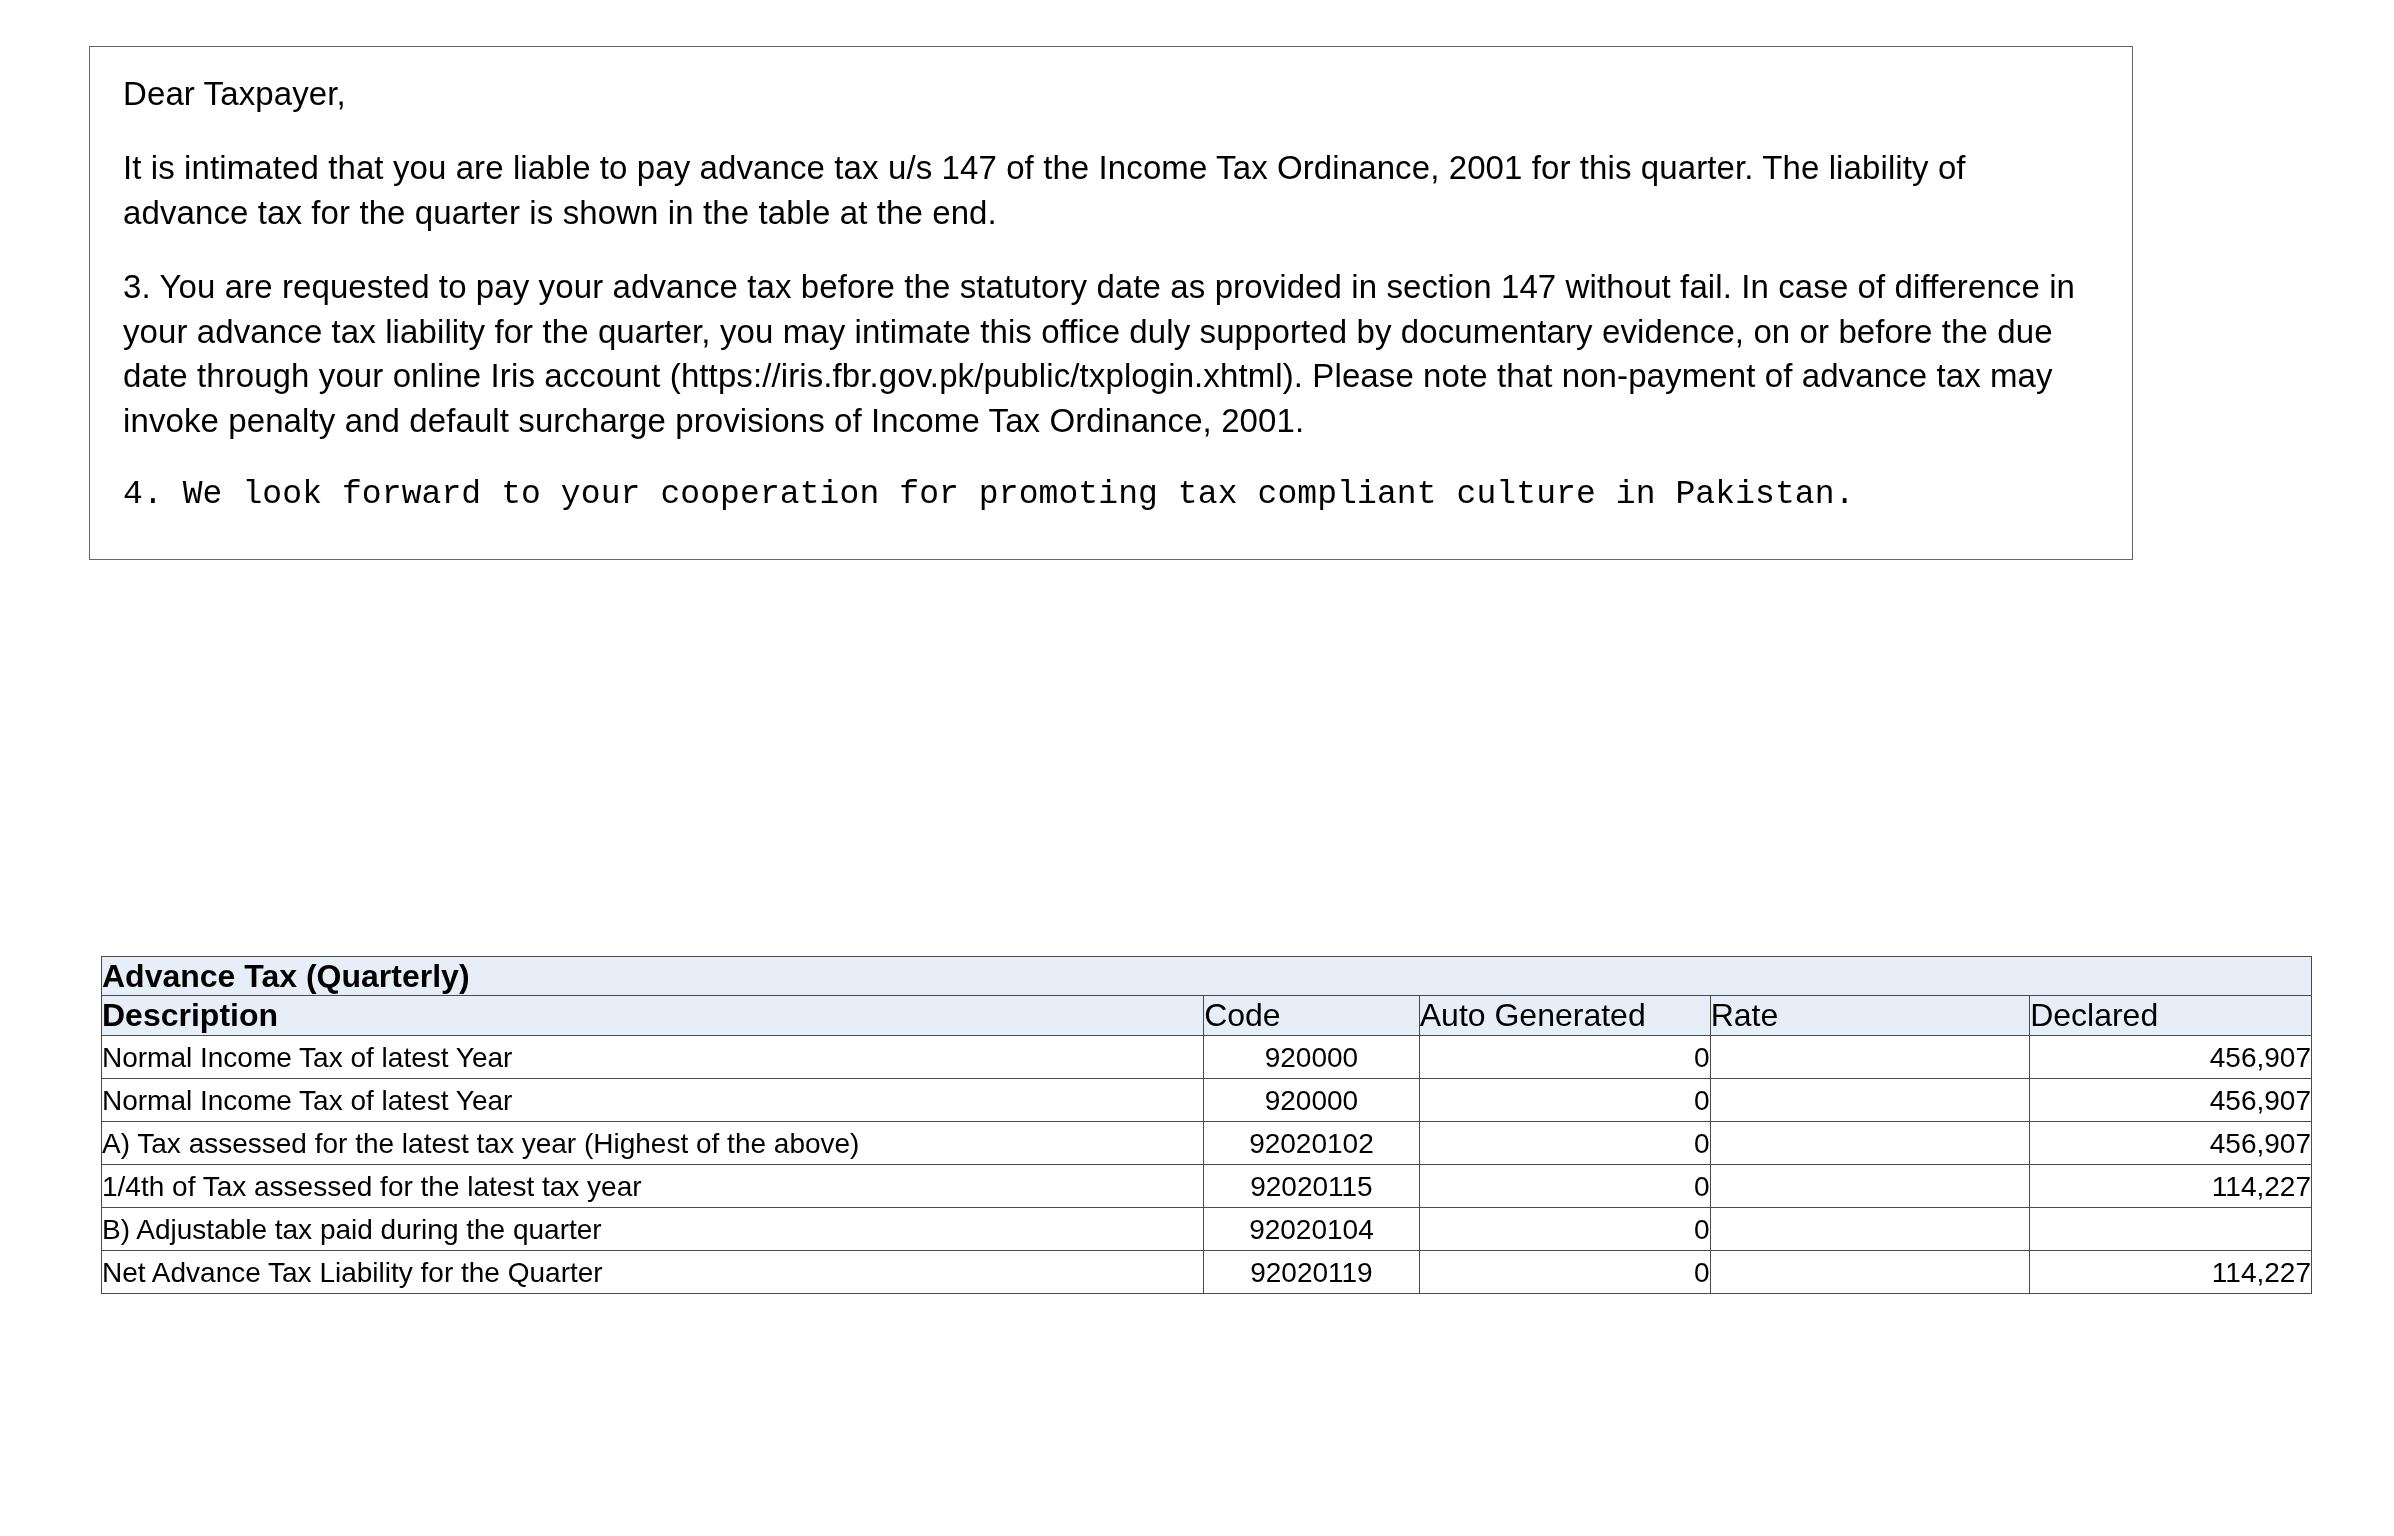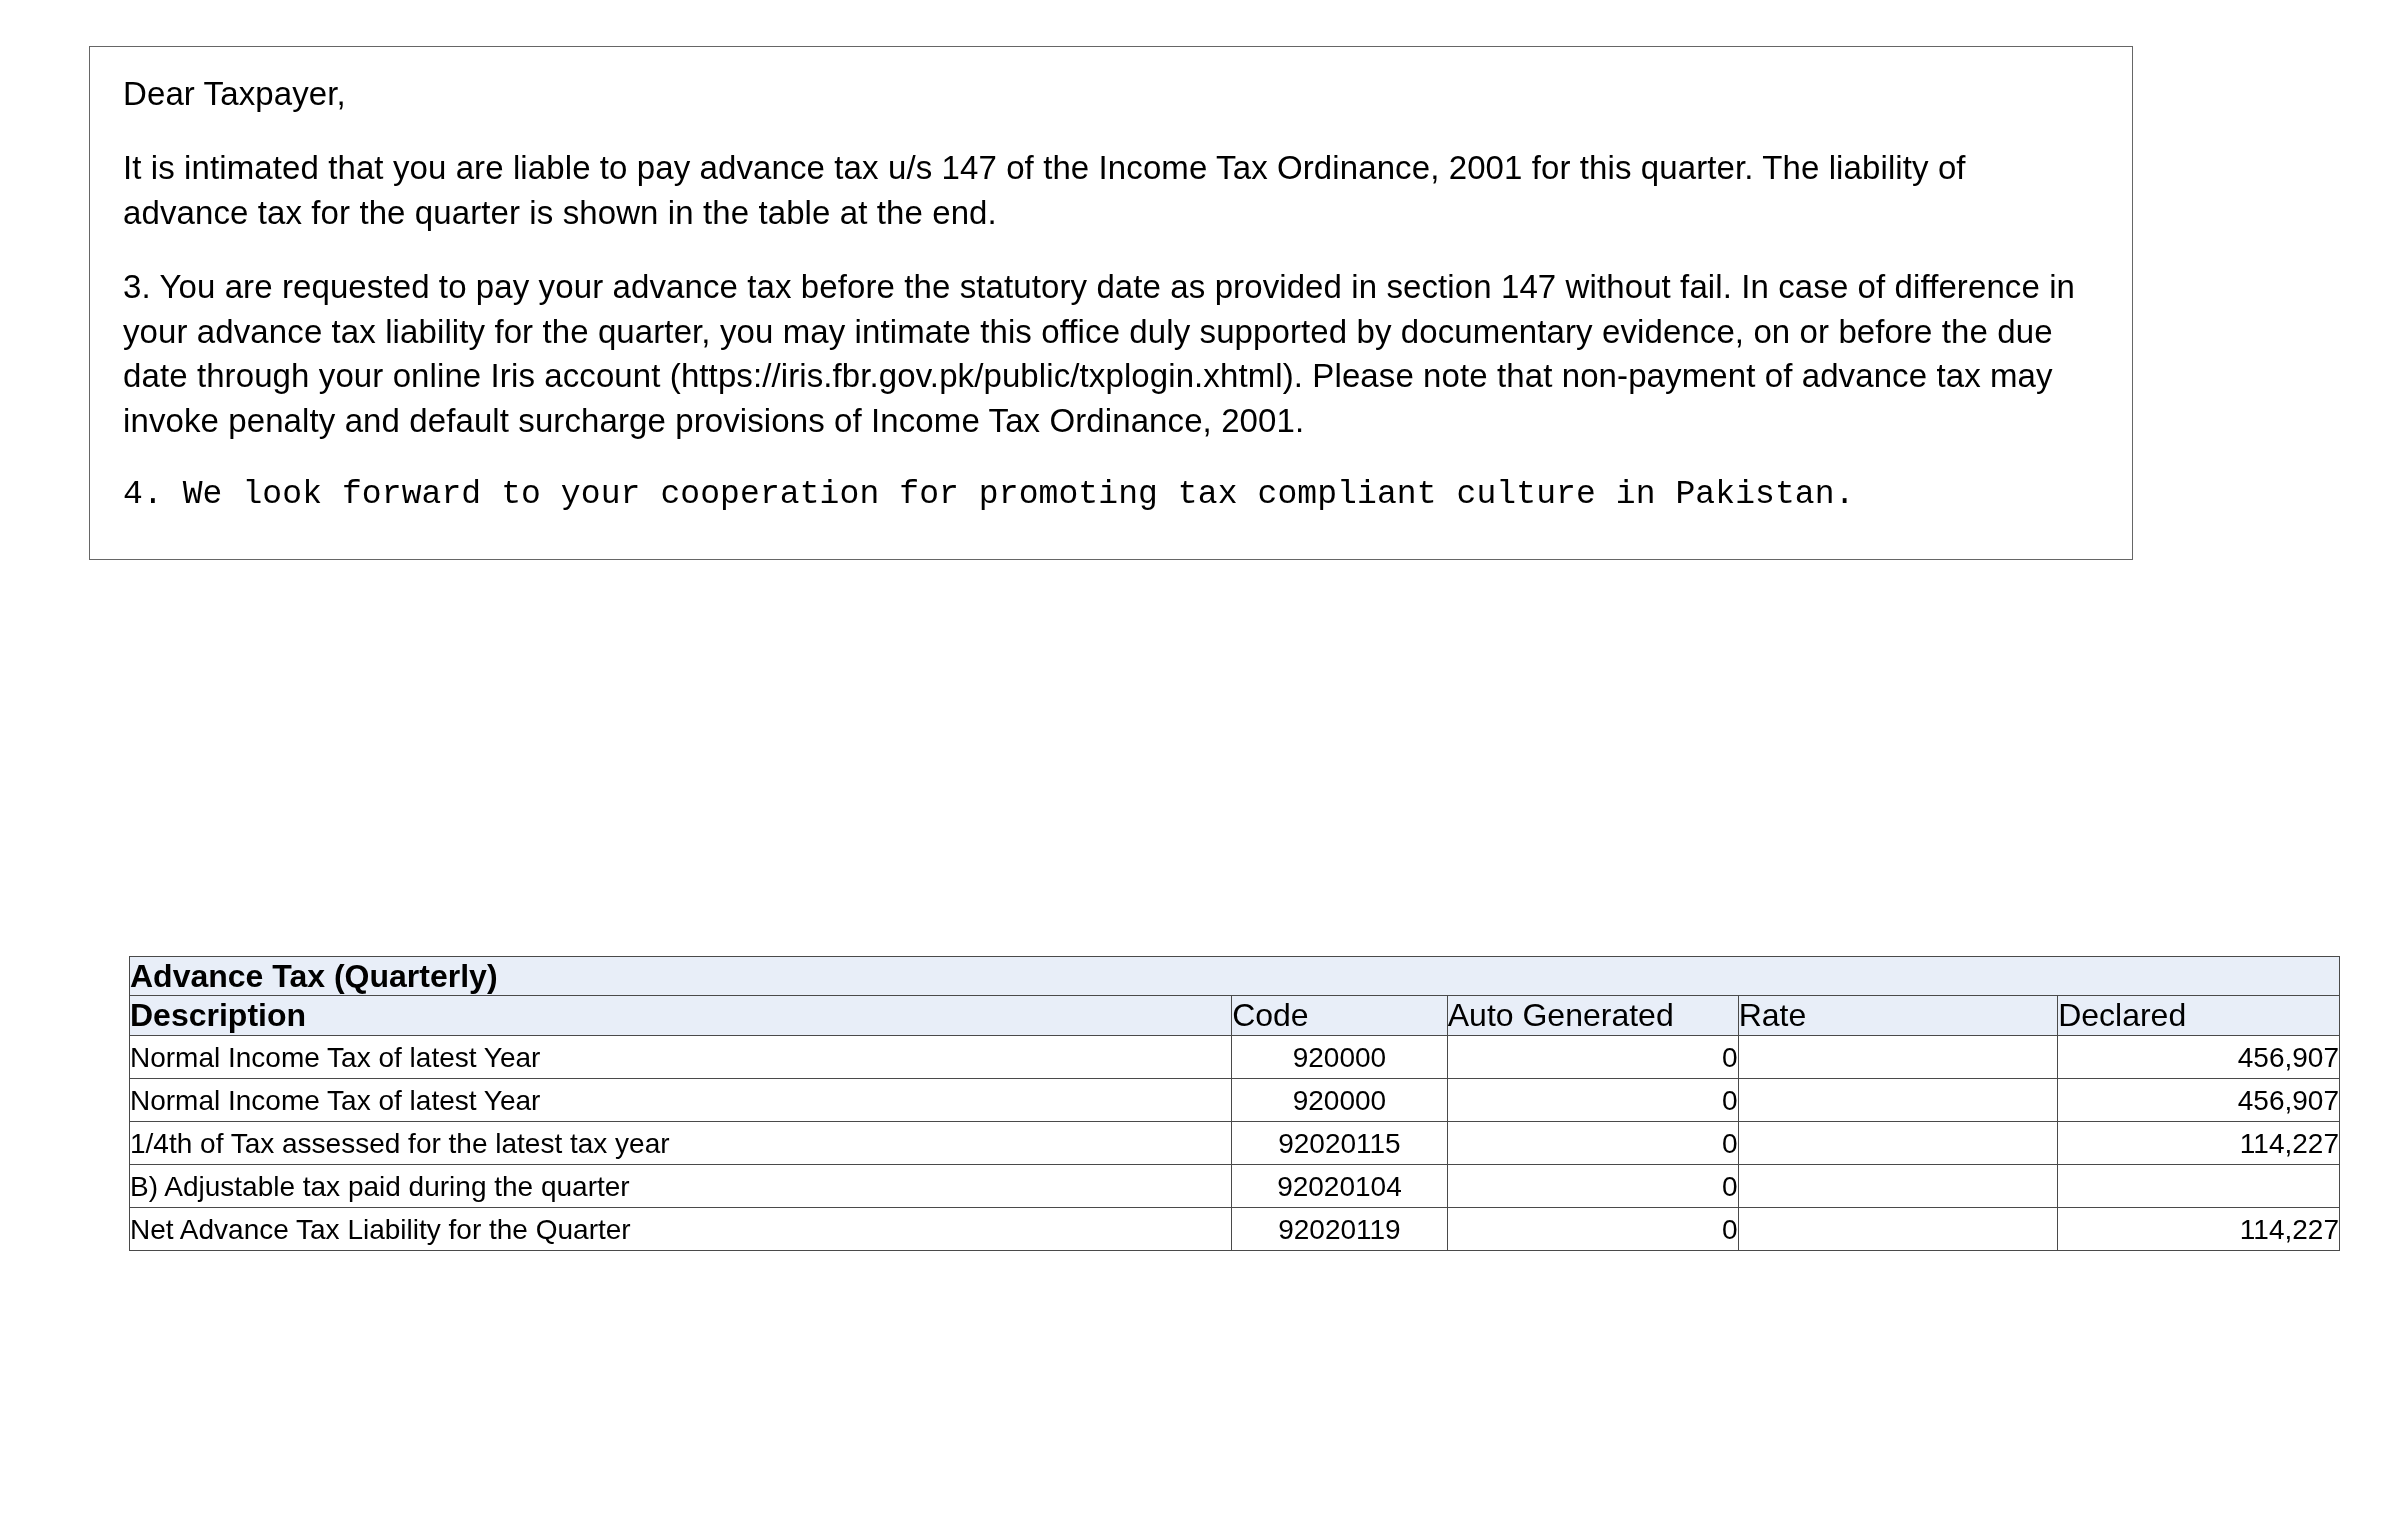--- a/index.html
+++ b/index.html
@@ -48,21 +48,20 @@
 
   
   .tax-table {
     position: absolute;
     left: 101px;
     top: 956px;
     width: 2211px;
     border-collapse: collapse;
     table-layout: fixed;
     background: #ffffff;
-    margin-left: 28px;
   }
   .tax-table td, .tax-table th {
     border: 1.9px solid #4a4a4a;
     padding: 0;
     vertical-align: middle;
   }
   .tbl-title {
     background: #e8eef8;
     font-size: 32px;
     font-weight: bold;
@@ -145,20 +144,27 @@
         <td class="cell cell-num">456,907</td>
       </tr>
       <tr>
         <td class="cell cell-desc">Normal Income Tax of latest Year</td>
         <td class="cell cell-code">920000</td>
         <td class="cell cell-num">0</td>
         <td class="cell cell-num"></td>
         <td class="cell cell-num">456,907</td>
       </tr>
       <tr>
+        <td class="cell cell-desc">A) Tax assessed for the latest tax year (Highest of the above)</td>
+        <td class="cell cell-code">92020102</td>
+        <td class="cell cell-num">0</td>
+        <td class="cell cell-num"></td>
+        <td class="cell cell-num">456,907</td>
+      </tr>
+      <tr>
         <td class="cell cell-desc">1/4th of Tax assessed for the latest tax year</td>
         <td class="cell cell-code">92020115</td>
         <td class="cell cell-num">0</td>
         <td class="cell cell-num"></td>
         <td class="cell cell-num">114,227</td>
       </tr>
       <tr>
         <td class="cell cell-desc">B) Adjustable tax paid during the quarter</td>
         <td class="cell cell-code">92020104</td>
         <td class="cell cell-num">0</td>

